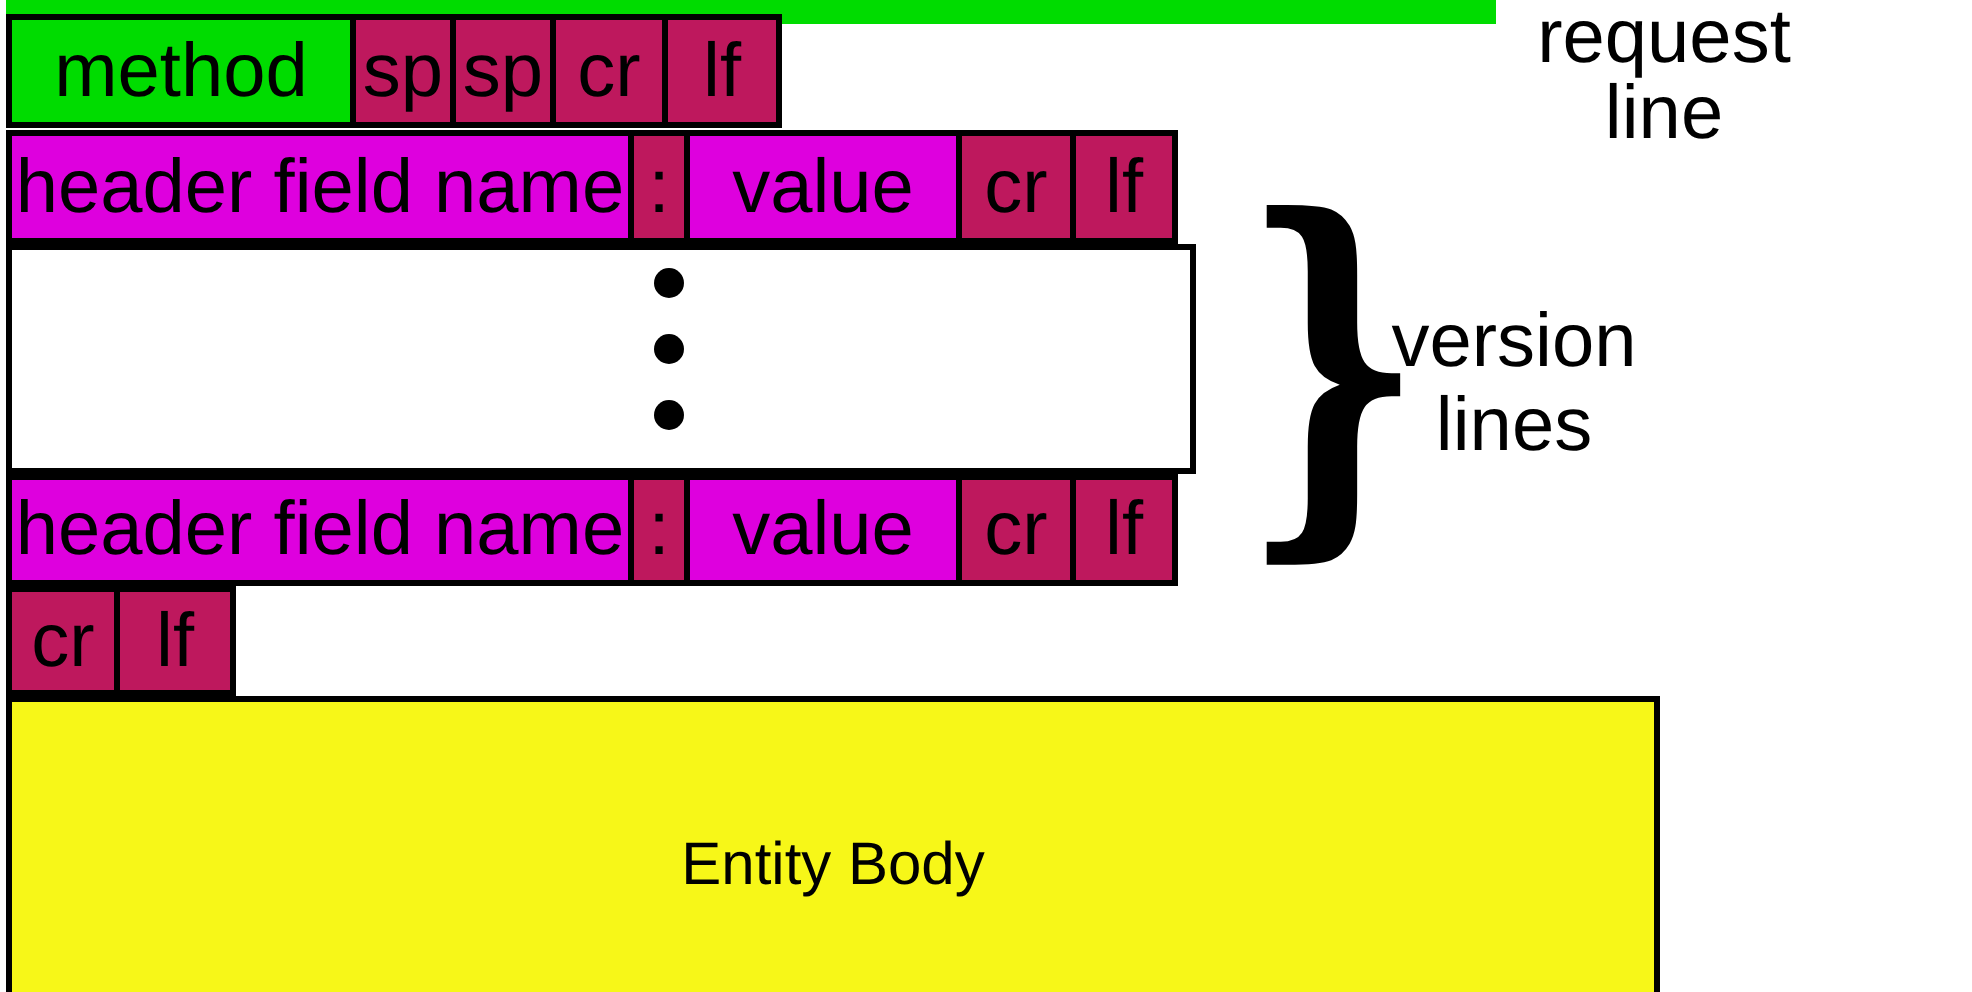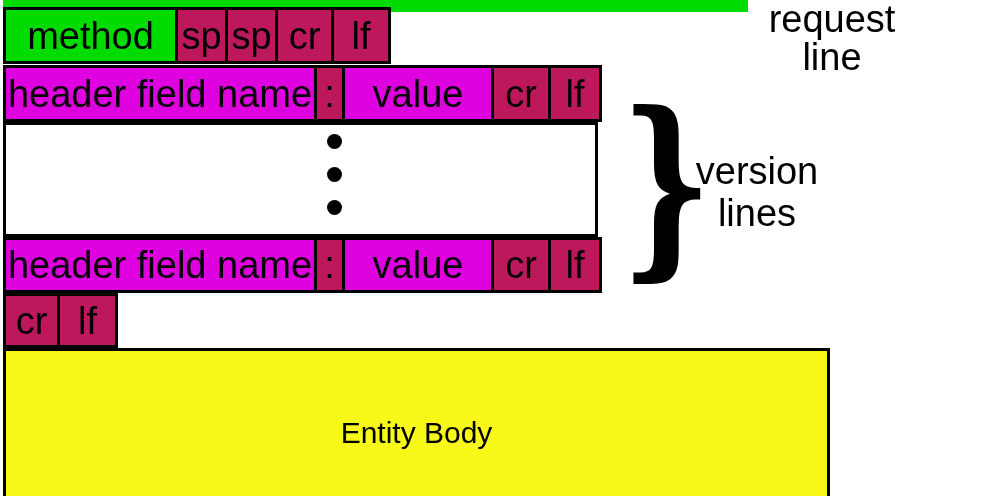--- a/index.html
+++ b/index.html
@@ -24,21 +24,21 @@
   .bg-white{background:#be185d;}
 
   
   .row1-bg{left:3px;top:0;width:745px;height:12px;background:var(--green,#00dc00);}
   .row1{left:3px;top:7px;height:57px;}
   .r1c1{width:175px}.r1c2{width:53px}.r1c3{width:187px}.r1c4{width:53px}
   .r1c5{width:176px}.r1c6{width:59px}.r1c7{width:60px}
 
   .row2{left:3px;top:65px;height:57px;}
   .row4{left:3px;top:237px;height:56px;}
-  .r2c1{width:314px}.r2c2{width:31px}.r2c3{width:152px}.r2c4{width:60px}.r2c5{width:54px}
+  .r2c1{width:314px}.r2c2{width:31px}.r2c3{width:139px}.r2c4{width:60px}.r2c5{width:54px}
 
   .dots-box{
     left:3px;top:122px;width:595px;height:115px;
     box-sizing:border-box;border:3px solid var(--border,#000);background:#fff;
   }
   .dot{
     position:absolute;left:327px;width:15px;height:15px;border-radius:50%;
     background:#000;
   }
   .dot1{top:134px}.dot2{top:167px}.dot3{top:200px}

